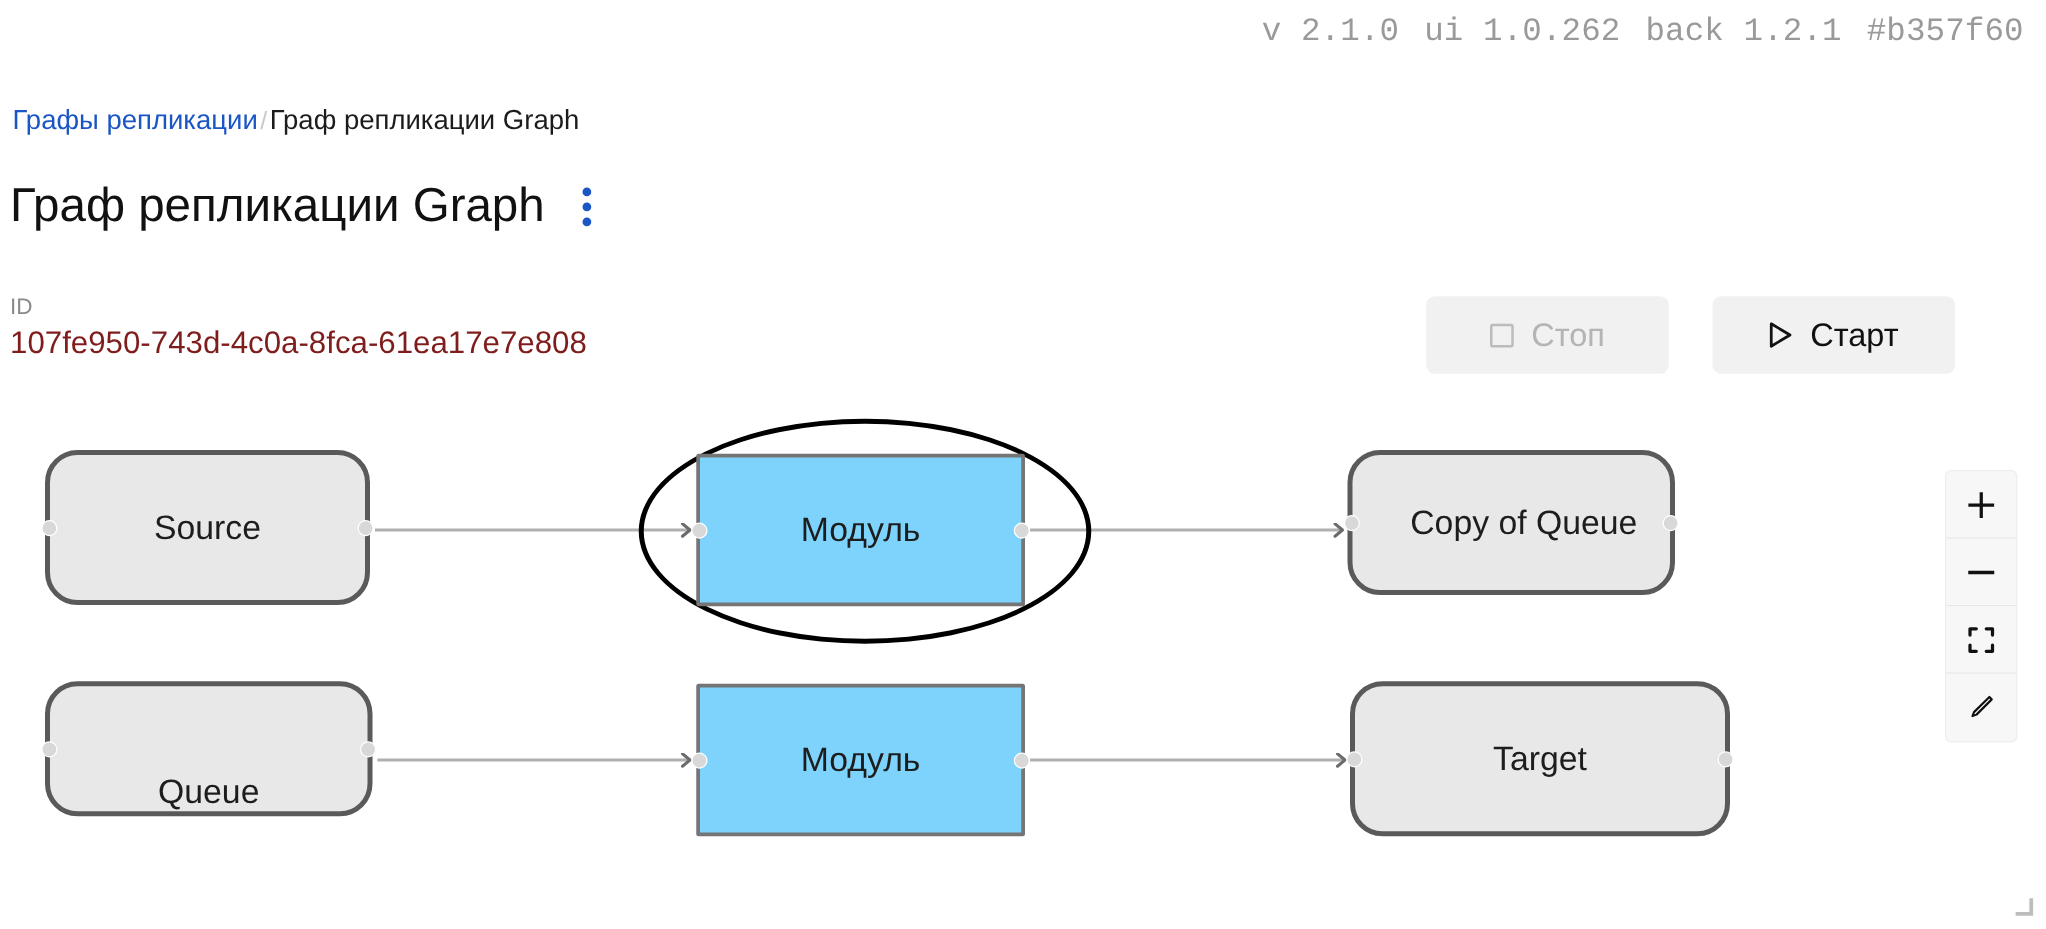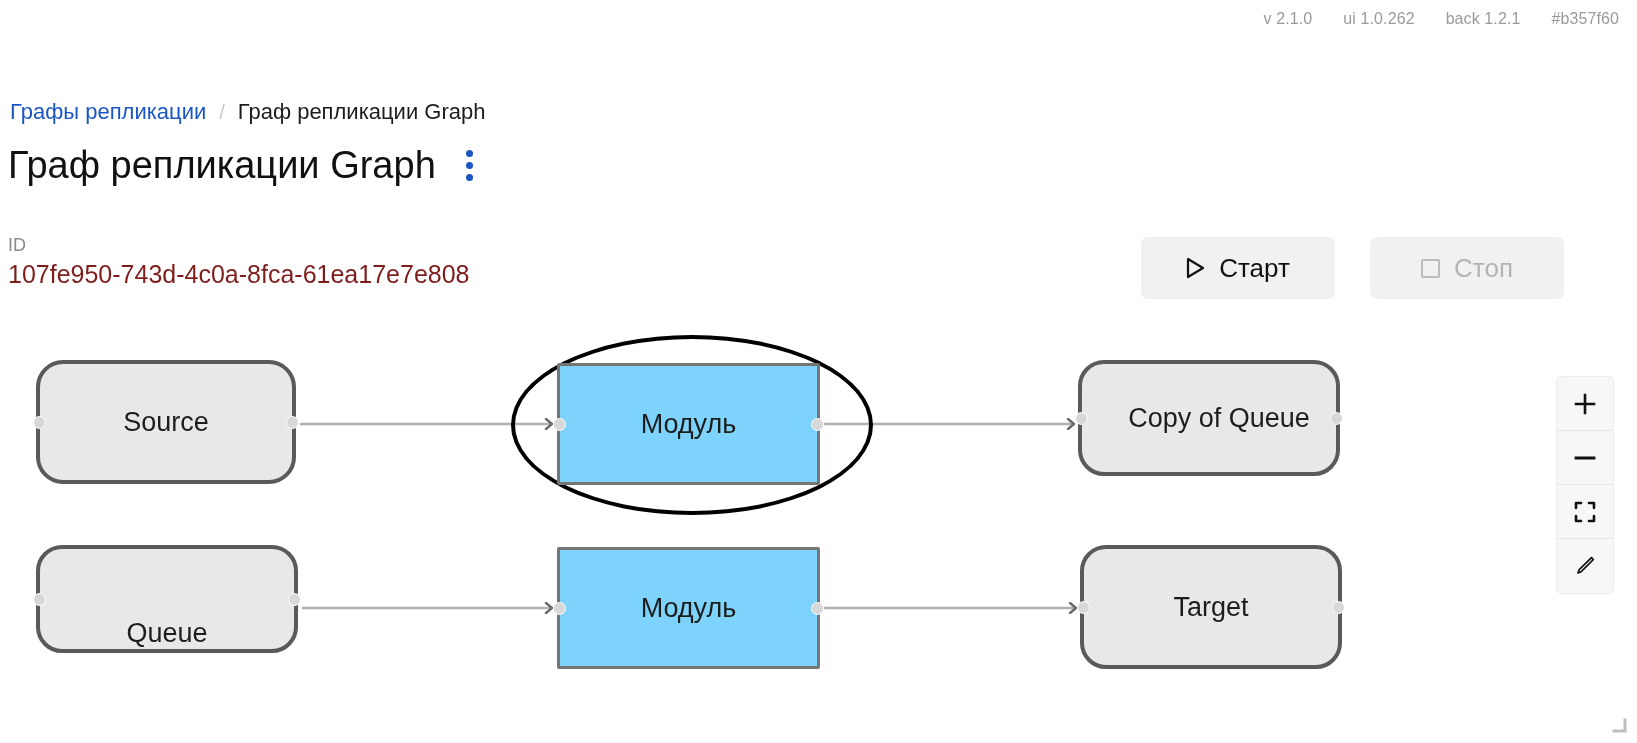--- a/index.html
+++ b/index.html
@@ -19,38 +19,38 @@
     height: 743px;
     background: #ffffff;
   }
 
   
   .version-bar {
     position: absolute;
     top: 10px;
     right: 18px;
     display: flex;
-    gap: 31px;
-    font-size: 16px;
+    gap: 20px;
+    font-size: 26px;
     color: #9a9a9a;
     letter-spacing: 0.1px;
     white-space: nowrap;
+    font-family: Liberation Mono, monospace;
   }
 
   
   .breadcrumb {
     position: absolute;
     top: 83px;
     left: 10px;
     display: flex;
     align-items: baseline;
-    gap: 13px;
+    gap: 2px;
     font-size: 22px;
     white-space: nowrap;
-    margin-top: 16px;
   }
   .breadcrumb-link {
     color: #1a56c4;
     text-decoration: none;
     cursor: pointer;
   }
   .breadcrumb-sep {
     color: #c9c9c9;
     font-size: 20px;
   }
@@ -280,32 +280,32 @@
 
   <div class="meta-row">
 
     <div class="meta-field id">
       <div class="meta-label">ID</div>
       <div class="meta-value">107fe950-743d-4c0a-8fca-61ea17e7e808</div>
     </div>
 
 
     <div class="action-buttons">
+      <button class="btn disabled">
+        <span class="glyph icon-stop-outline"></span>
+        <span>Стоп</span>
+      </button>
+
       <button class="btn">
         <span class="glyph icon-play-outline">
           <svg width="19" height="22" viewBox="0 0 19 22" aria-hidden="true">
             <path d="M2 2 L17 11 L2 20 Z" fill="none" stroke="#111111" stroke-width="2.2" stroke-linejoin="round"></path>
           </svg>
         </span>
         <span>Старт</span>
-      </button>
-
-      <button class="btn disabled">
-        <span class="glyph icon-stop-outline"></span>
-        <span>Стоп</span>
       </button>
     </div>
   </div>
 
   <div class="graph-canvas">
 
     <svg class="graph-svg" viewBox="0 0 1637 423">
       <defs>
         <marker id="arrow" markerWidth="12" markerHeight="12" refX="9" refY="6" orient="auto" markerUnits="userSpaceOnUse">
           <path d="M3 1 L9 6 L3 11" fill="none" stroke="#6b6b6b" stroke-width="2.4" stroke-linecap="round" stroke-linejoin="round"></path>
@@ -314,21 +314,21 @@
       <g>
         <line x1="300" y1="104" x2="552" y2="104" stroke="#b0b0b0" stroke-width="2.5" marker-end="url(#arrow)"></line>
         <line x1="824" y1="104" x2="1074" y2="104" stroke="#b0b0b0" stroke-width="2.5" marker-end="url(#arrow)"></line>
         <line x1="302" y1="288" x2="552" y2="288" stroke="#b0b0b0" stroke-width="2.5" marker-end="url(#arrow)"></line>
         <line x1="824" y1="288" x2="1076" y2="288" stroke="#b0b0b0" stroke-width="2.5" marker-end="url(#arrow)"></line>
       </g>
     </svg>
 
     <div class="selection-ellipse" style="left:511px; top:15px; width:362px; height:180px;"></div>
 
-    <div class="node endpoint" style="left:36px; top:40px; width:260px; height:124px;border-radius:27px;">
+    <div class="node endpoint" style="left:36px; top:40px; width:260px; height:124px;">
       <span class="handle left"></span>
       <span>Source</span>
       <span class="handle right"></span>
     </div>
 
     <div class="node module" style="left:557px; top:43px; width:263px; height:122px; z-index:2;">
       <span class="handle left"></span>
       <span>Модуль</span>
       <span class="handle right"></span>
     </div>
@@ -344,21 +344,21 @@
       <span>Queue</span>
       <span class="handle right"></span>
     </div>
 
     <div class="node module" style="left:557px; top:227px; width:263px; height:122px; z-index:2;">
       <span class="handle left"></span>
       <span>Модуль</span>
       <span class="handle right"></span>
     </div>
 
-    <div class="node endpoint" style="left:1080px; top:225px; width:262px; height:124px;">
+    <div class="node endpoint" style="left:1080px; top:225px; width:304px; height:124px;">
       <span class="handle left"></span>
       <span>Target</span>
       <span class="handle right"></span>
     </div>
 
     <div class="tool-panel" style="top:57px;">
       <div class="tool-btn">
         <span>
           <svg width="26" height="26" viewBox="0 0 26 26" aria-hidden="true">
             <path d="M13 4 V22 M4 13 H22" stroke="#111111" stroke-width="2.6" stroke-linecap="square"></path>

